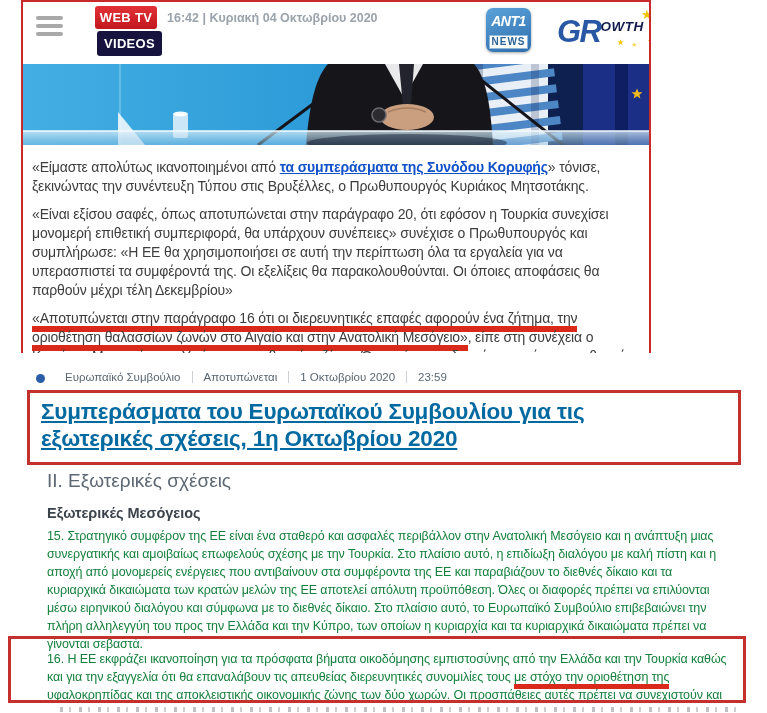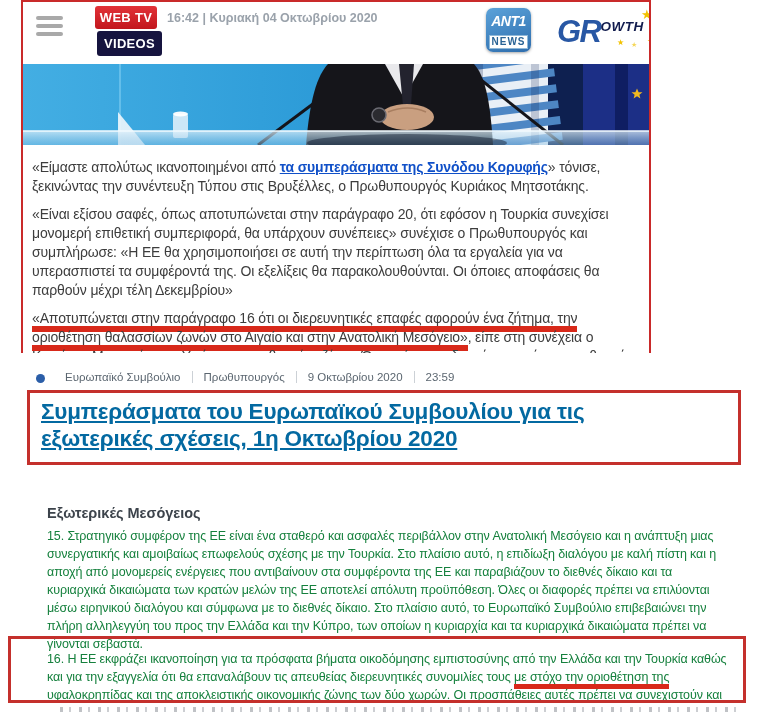--- a/index.html
+++ b/index.html
@@ -178,30 +178,31 @@
       <p><span>«Είμαστε απολύτως ικανοποιημένοι από </span><a class="link">τα συμπεράσματα της Συνόδου Κορυφής</a><span>» τόνισε, ξεκινώντας την συνέντευξη Τύπου στις Βρυξέλλες, ο Πρωθυπουργός Κυριάκος Μητσοτάκης.</span></p>
       <p>«Είναι εξίσου σαφές, όπως αποτυπώνεται στην παράγραφο 20, ότι εφόσον η Τουρκία συνεχίσει μονομερή επιθετική συμπεριφορά, θα υπάρχουν συνέπειες» συνέχισε ο Πρωθυπουργός και συμπλήρωσε: «Η ΕΕ θα χρησιμοποιήσει σε αυτή την περίπτωση όλα τα εργαλεία για να υπερασπιστεί τα συμφέροντά της. Οι εξελίξεις θα παρακολουθούνται. Οι όποιες αποφάσεις θα παρθούν μέχρι τέλη Δεκεμβρίου»</p>
       <p><span class="mark-red">«Αποτυπώνεται στην παράγραφο 16 ότι οι διερευνητικές επαφές αφορούν ένα ζήτημα, την οριοθέτηση θαλασσίων ζωνών στο Αιγαίο και στην Ανατολική Μεσόγειο»</span><span>, είπε στη συνέχεια ο Κυριάκος Μητσοτάκης. «Υπάρχει και η θετική ατζέντα. Ότι εμείς προσδοκούμε σε γόνιμη και θετική σχέση με την Τουρκία υπό την προϋπόθεση ότι πληρούνται οι όροι», συμπλήρωσε.</span></p>
 
     </div>
   </div>
 
   <div class="breadcrumb">
     <span class="bc-dot"></span>
     <span class="bc-item">Ευρωπαϊκό Συμβούλιο</span>
-    <span class="bc-item">Πρωθυπουργός</span>
-    <span class="bc-item">9 Οκτωβρίου 2020</span>
+    <span class="bc-item">Αποτυπώνεται</span>
+    <span class="bc-item">1 Οκτωβρίου 2020</span>
     <span class="bc-item">23:59</span>
   </div>
 
   <div class="titlebox">
     <div class="tl">Συμπεράσματα του Ευρωπαϊκού Συμβουλίου για τις</div>
     <div class="tl">εξωτερικές σχέσεις, 1η Οκτωβρίου 2020</div>
   </div>
 
+  <div class="section-h">II. Εξωτερικές σχέσεις</div>
   <div class="subsection-h">Εξωτερικές Μεσόγειος</div>
 
   <div class="doc-text p15">15. Στρατηγικό συμφέρον της ΕΕ είναι ένα σταθερό και ασφαλές περιβάλλον στην Ανατολική Μεσόγειο και η ανάπτυξη μιας συνεργατικής και αμοιβαίως επωφελούς σχέσης με την Τουρκία. Στο πλαίσιο αυτό, η επιδίωξη διαλόγου με καλή πίστη και η αποχή από μονομερείς ενέργειες που αντιβαίνουν στα συμφέροντα της ΕΕ και παραβιάζουν το διεθνές δίκαιο και τα κυριαρχικά δικαιώματα των κρατών μελών της ΕΕ αποτελεί απόλυτη προϋπόθεση. Όλες οι διαφορές πρέπει να επιλύονται μέσω ειρηνικού διαλόγου και σύμφωνα με το διεθνές δίκαιο. Στο πλαίσιο αυτό, το Ευρωπαϊκό Συμβούλιο επιβεβαιώνει την πλήρη αλληλεγγύη του προς την Ελλάδα και την Κύπρο, των οποίων η κυριαρχία και τα κυριαρχικά δικαιώματα πρέπει να γίνονται σεβαστά.</div>
 
   <div class="p16box">
     <div class="doc-text"><span>16. Η ΕΕ εκφράζει ικανοποίηση για τα πρόσφατα βήματα οικοδόμησης εμπιστοσύνης από την Ελλάδα και την Τουρκία καθώς και για την εξαγγελία ότι θα επαναλάβουν τις απευθείας διερευνητικές συνομιλίες τους </span><span class="mark-red-doc">με στόχο την οριοθέτηση της υφαλοκρηπίδας και της αποκλειστικής οικονομικής ζώνης</span><span> των δύο χωρών. Οι προσπάθειες αυτές πρέπει να συνεχιστούν και να διευρυνθούν.</span></div>
   </div>
 
   <div class="doc-clip"></div>
 

